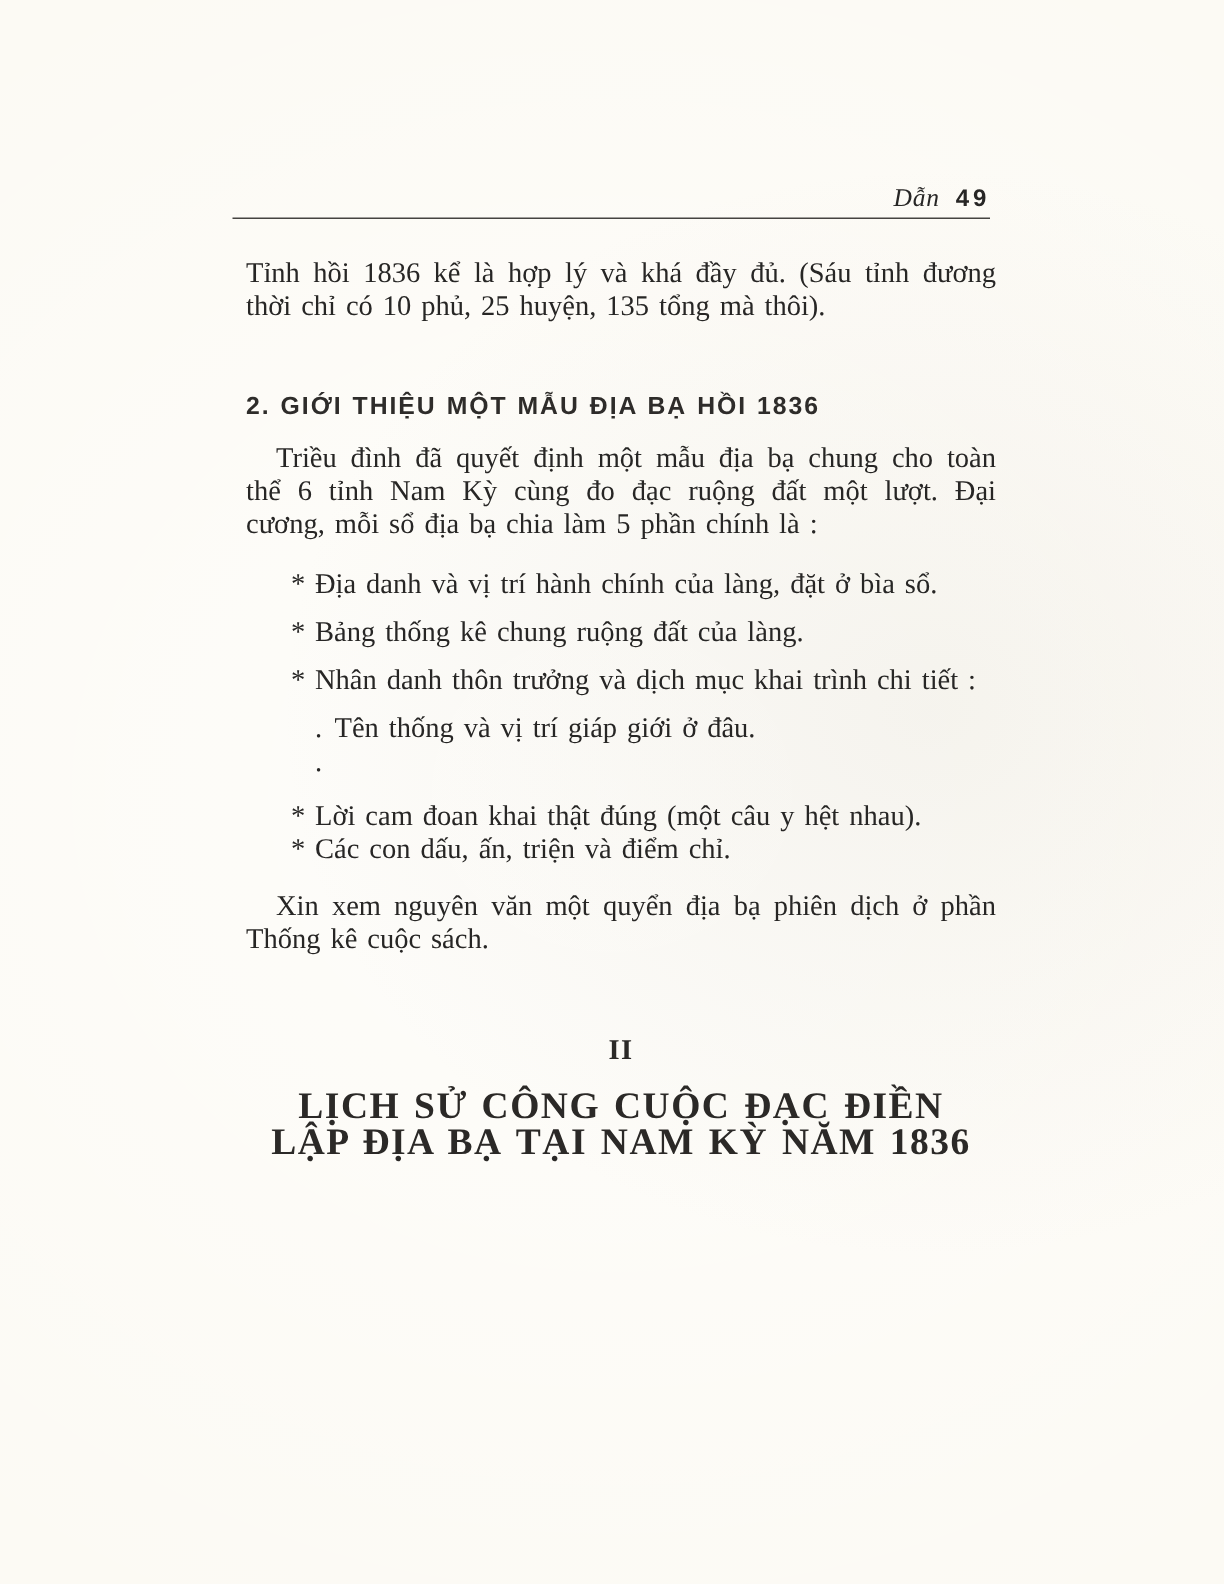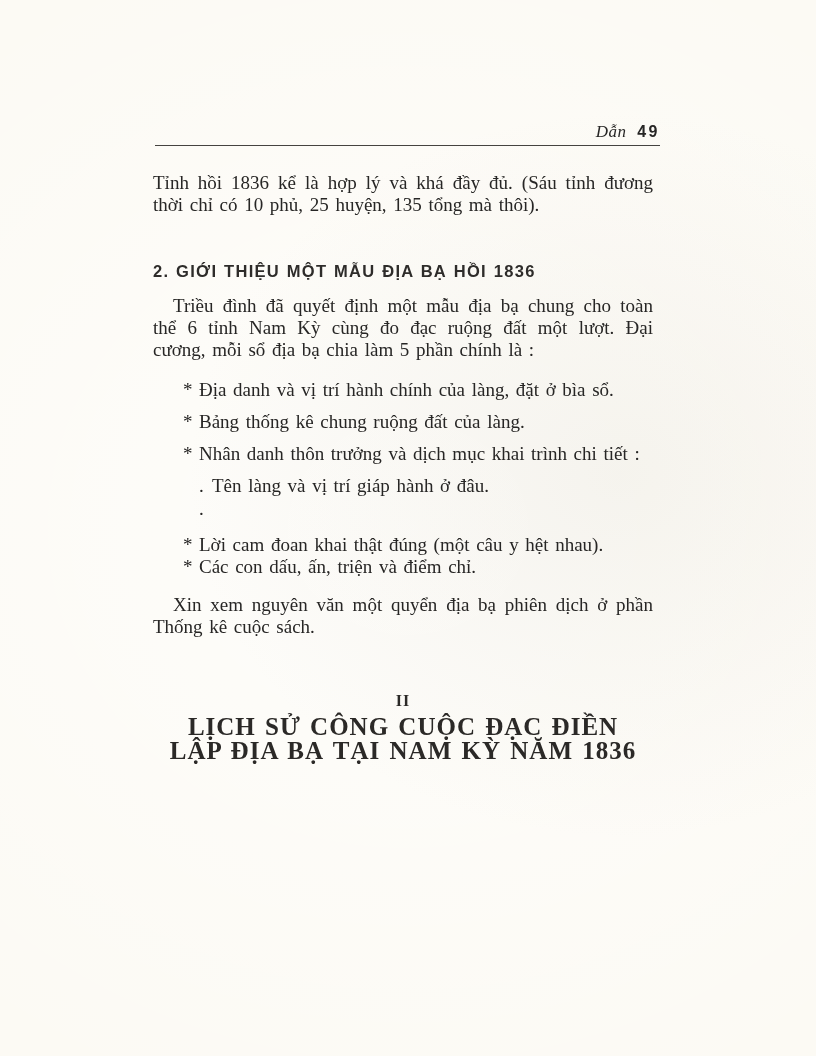--- a/index.html
+++ b/index.html
@@ -51,21 +51,21 @@
     top: 145px;
     left: 155px;
     width: 505px;
     border-top: 1.6px solid #454340;
   }
 
   
   .text-col {
     position: absolute;
     top: 172px;
-    left: 153px;
+    left: 164px;
     width: 500px;
     font-size: 19px;
     line-height: 22px;
     word-spacing: 0.1em;
   }
 
   .para {
     text-align: justify;
   }
   .para.indent { text-indent: 20px; }
@@ -105,23 +105,23 @@
 
   .closing-para { margin-top: 16px; }
 
   .chapter-head {
     margin-top: 52px;
     text-align: center;
     font-weight: 700;
     color: #2b2927;
   }
   .chapter-numeral {
-    font-size: 16px;
+    font-size: 19px;
     letter-spacing: 1px;
-    margin-bottom: 3px;
+    margin-bottom: 14px;
   }
   .chapter-title {
     font-size: 25px;
     line-height: 24px;
     letter-spacing: 1px;
     word-spacing: 0.08em;
   }
 
   .chapter-para { margin-top: 34px; word-spacing: 0.22em; }
 </style>
@@ -157,21 +157,21 @@
       </div>
 
       <div class="bullet">
         <span class="marker">*</span>
         <span class="btext">Nhân danh thôn trưởng và dịch mục khai trình chi tiết :</span>
       </div>
 
       <div class="sub-list">
         <div class="sub-bullet">
           <span class="marker">.</span>
-          <span class="btext">Tên làng và vị trí giáp hành ở đâu.</span>
+          <span class="btext">Tên thống và vị trí giáp giới ở đâu.</span>
         </div>
         <div class="sub-bullet">
           <span class="marker">.</span>
         </div>
       </div>
 
       <div class="bullet tight">
         <span class="marker">*</span>
         <span class="btext">Lời cam đoan khai thật đúng (một câu y hệt nhau).</span>
       </div>

